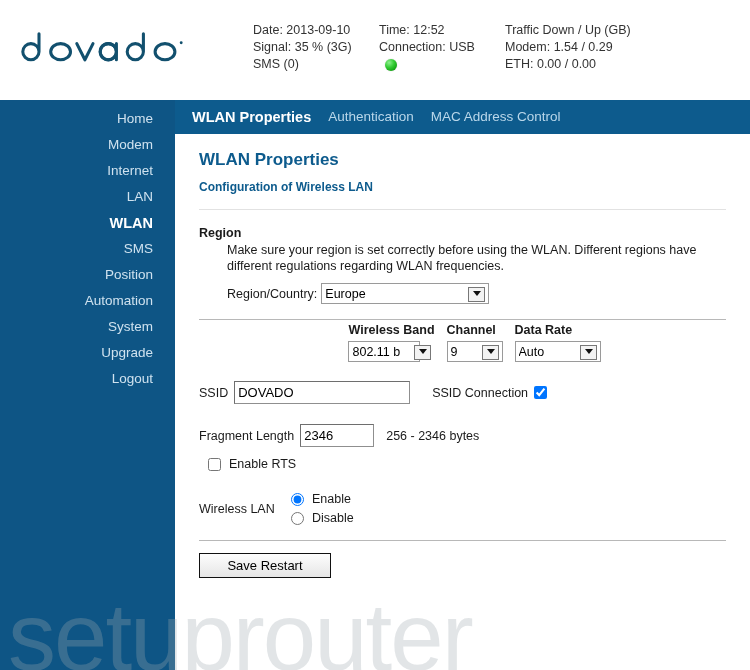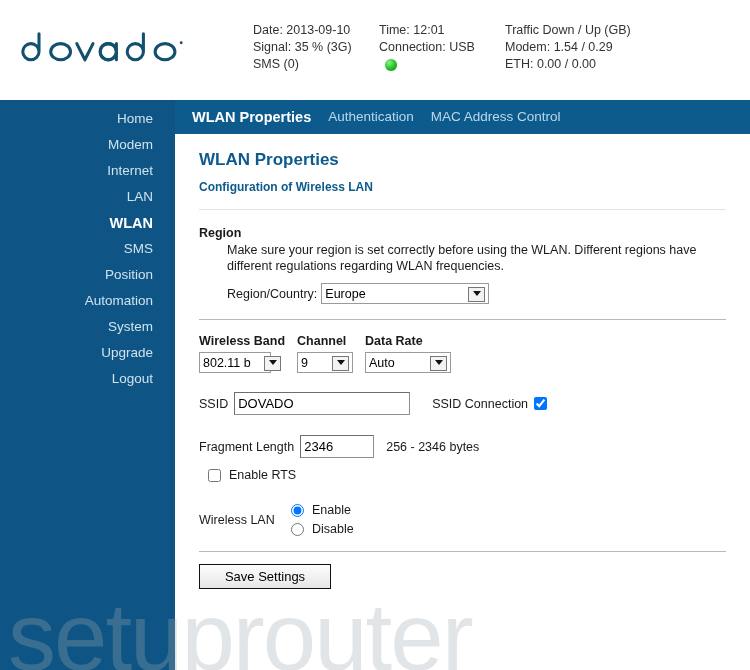--- a/index.html
+++ b/index.html
@@ -258,24 +258,25 @@
     cursor: pointer;
     min-width: 132px;
   }
 
   
   #region-row { margin-top: 9px; margin-left: 28px; gap: 0; }
   #region-row .field-label { margin-right: 4px; }
   #sel-region { width: 168px; }
 
   #band-row {
-    margin-top: 14px;
+    margin-top: 3px;
     display: flex;
     align-items: flex-end;
     gap: 12px;
+    justify-content: center;
   }
   .band-group { display: flex; flex-direction: column; }
   .band-group .field-label { margin-bottom: 4px; }
   #sel-band { width: 72px; }
   #sel-channel { width: 56px; }
   #sel-rate { width: 86px; }
 
   #ssid-row { margin-top: 19px; }
   #ssid-row .field-label { margin-right: 6px; }
   #inp-ssid { width: 168px; }
@@ -323,21 +324,21 @@
     </svg>
   </div>
 
   <div class="status-col" id="status-col-1">
     <span class="status-line">Date: 2013-09-10</span>
     <span class="status-line">Signal: 35 % (3G)</span>
     <span class="status-line">SMS (0)</span>
   </div>
 
   <div class="status-col" id="status-col-2">
-    <span class="status-line">Time: 12:01</span>
+    <span class="status-line">Time: 12:52</span>
     <span class="status-line">Connection: USB</span>
     <span id="connection-led"></span>
   </div>
 
   <div class="status-col" id="status-col-3">
     <span class="status-line">Traffic Down / Up (GB)</span>
     <span class="status-line">Modem: 1.54 / 0.29</span>
     <span class="status-line">ETH: 0.00 / 0.00</span>
   </div>
 </div>
@@ -449,19 +450,19 @@
             <input class="rad" type="radio" name="wlan-state" style="">
             <span class="field-label">Disable</span>
           </div>
         </div>
       </div>
     </div>
 
     <div class="rule"></div>
 
     <div id="save-row">
-      <button class="btn">Save Settings</button>
+      <button class="btn">Save Restart</button>
     </div>
 
   </div>
 </div>
 
 <div id="watermark">setuprouter</div>
 
 </body></html>

